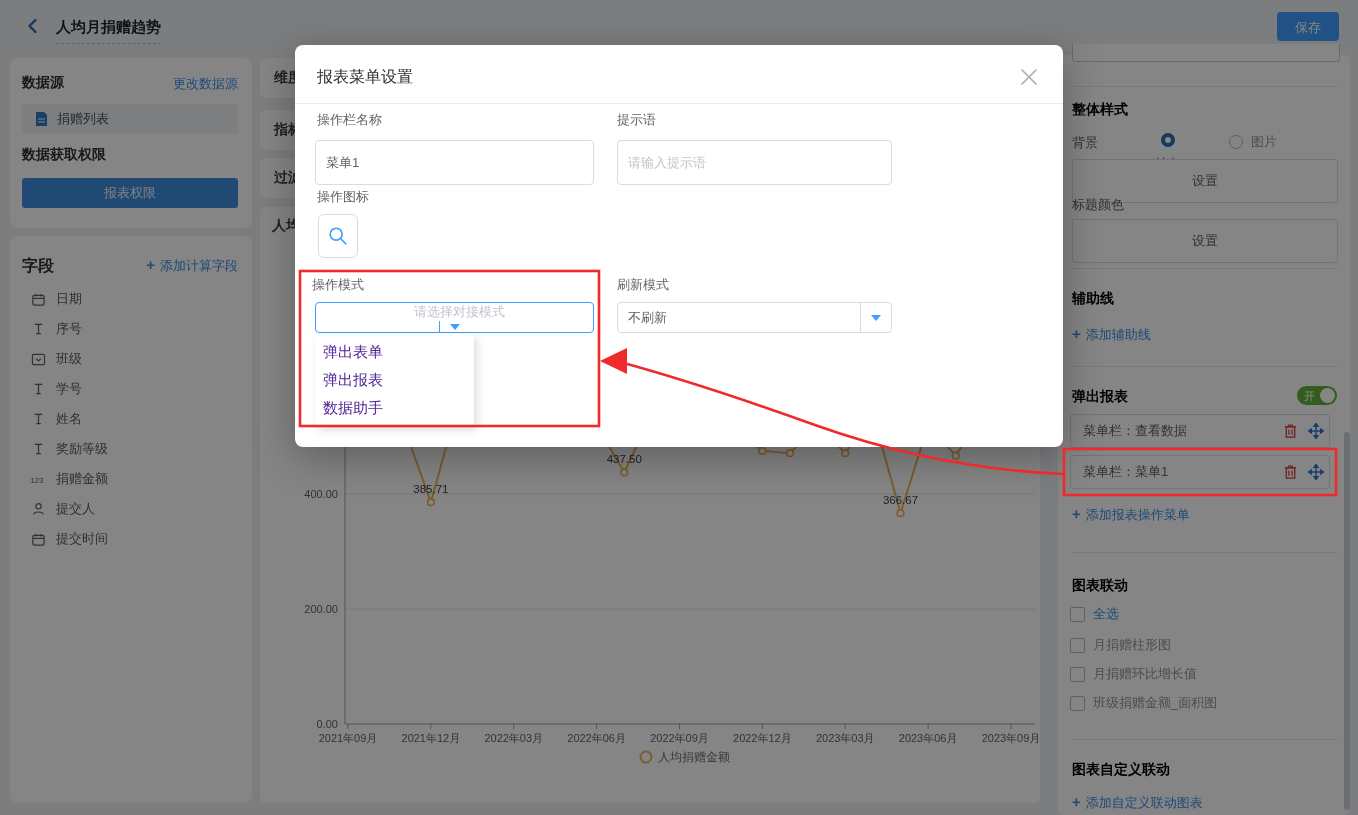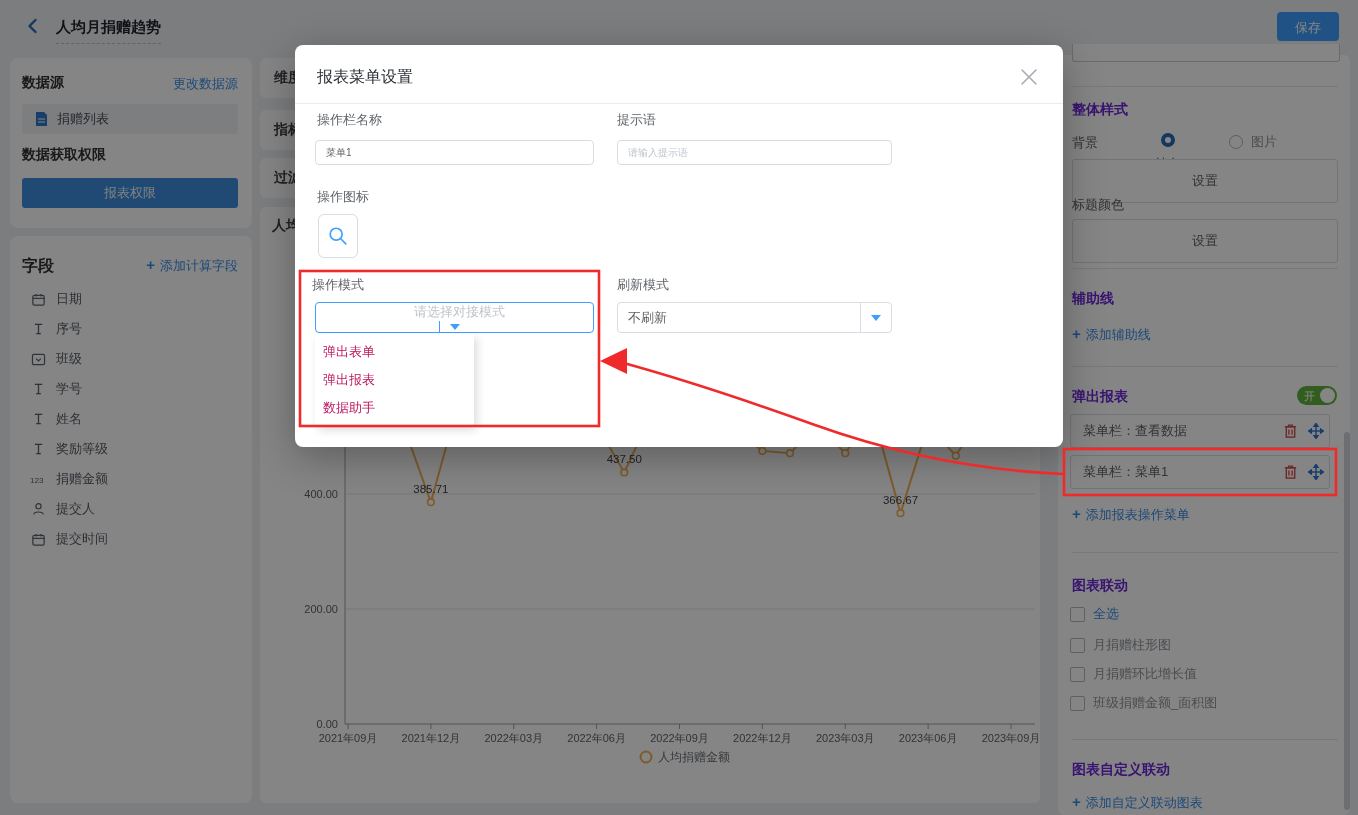--- a/index.html
+++ b/index.html
@@ -37,40 +37,40 @@
   
   .mask{position:absolute;left:0;top:0;right:0;bottom:0;background:rgba(0,0,0,0.48);z-index:50;}
 
   
   .modal{position:absolute;left:295px;top:45px;width:768px;height:402px;background:#fff;border-radius:8px;
     box-shadow:0 10px 40px rgba(0,0,0,.3);z-index:100;}
   .modal-title{position:absolute;left:22px;top:22px;font-size:16px;color:#2b2f36;}
   .modal-close{position:absolute;right:24px;top:22px;width:20px;height:20px;cursor:pointer;}
   .modal-divider{position:absolute;left:0;top:58px;width:100%;height:1px;background:#ececec;}
   .f-label{position:absolute;font-size:13px;color:#5f6368;}
-  .f-input{position:absolute;height:25px;border:1px solid #d9dce3;border-radius:4px;font-size:10px;color:#606266;
+  .f-input{position:absolute;height:45px;border:1px solid #d9dce3;border-radius:4px;font-size:13px;color:#606266;
     padding:4px 10px;box-sizing:border-box;background:#fff;font-family:inherit;}
   .f-input::placeholder{color:#bfc4cc;}
   .icon-btn{position:absolute;left:23px;top:169px;width:38px;height:42px;border:1px solid #d9dce3;border-radius:6px;
     background:#fff;display:flex;align-items:center;justify-content:center;}
   .select{position:absolute;height:31px;border:1px solid #d9dce3;border-radius:4px;background:#fff;box-sizing:border-box;
     display:flex;align-items:center;}
   .select.active{border-color:#409eff;}
   .select .val{flex:1;padding-left:10px;font-size:13px;}
   .select .caret-box{width:30px;height:100%;display:flex;align-items:center;justify-content:center;border-left:1px solid #d9dce3;}
   .select.active .caret-box{border-left:1px solid #409eff;}
   .caret{width:0;height:0;border-left:5px solid transparent;border-right:5px solid transparent;border-top:6px solid #409eff;}
   .placeholder{color:#bfc4cc;}
   .dropdown{position:absolute;left:20px;top:289px;width:159px;background:#fff;border-radius:0 0 4px 4px;
     box-shadow:3px 4px 10px rgba(0,0,0,.14);padding:4px 0;}
-  .dropdown .opt{height:28px;line-height:28px;padding-left:8px;color:#be185d;font-size:13px;cursor:pointer;}
+  .dropdown .opt{height:28px;line-height:28px;padding-left:8px;color:#4c1d95;font-size:15px;cursor:pointer;}
 
   
   .rp-divider{position:absolute;left:1072px;width:266px;height:1px;background:#e7e9ec;z-index:2;}
-  .rp-head{position:absolute;left:1072px;font-size:14px;font-weight:bold;color:#6d28d9;z-index:2;}
+  .rp-head{position:absolute;left:1072px;font-size:14px;font-weight:bold;color:#000000;z-index:2;}
   .rp-text{position:absolute;font-size:13px;z-index:2;}
   .set-btn{position:absolute;left:1072px;width:266px;height:44px;background:#fff;border:1px solid #d9dce3;border-radius:3px;
     color:#5f6368;font-size:13px;z-index:2;}
   .radio{width:14px;height:14px;border-radius:50%;box-sizing:border-box;display:inline-block;}
   .radio.on{border:4.5px solid #2a6bb5;background:#fff;}
   .radio.off{border:1.5px solid #b0b3b8;background:#fff;}
   .toggle{position:absolute;left:1297px;top:386px;width:40px;height:19px;border-radius:10px;background:#61b33c;z-index:2;}
   .toggle .t-label{position:absolute;left:7px;top:3px;font-size:11px;color:#fff;}
   .toggle .knob{position:absolute;right:2px;top:2px;width:15px;height:15px;border-radius:50%;background:#fff;}
   .menu-row{position:absolute;left:1070px;width:260px;height:34px;border:1px solid #d9dce3;border-radius:3px;background:#fff;

